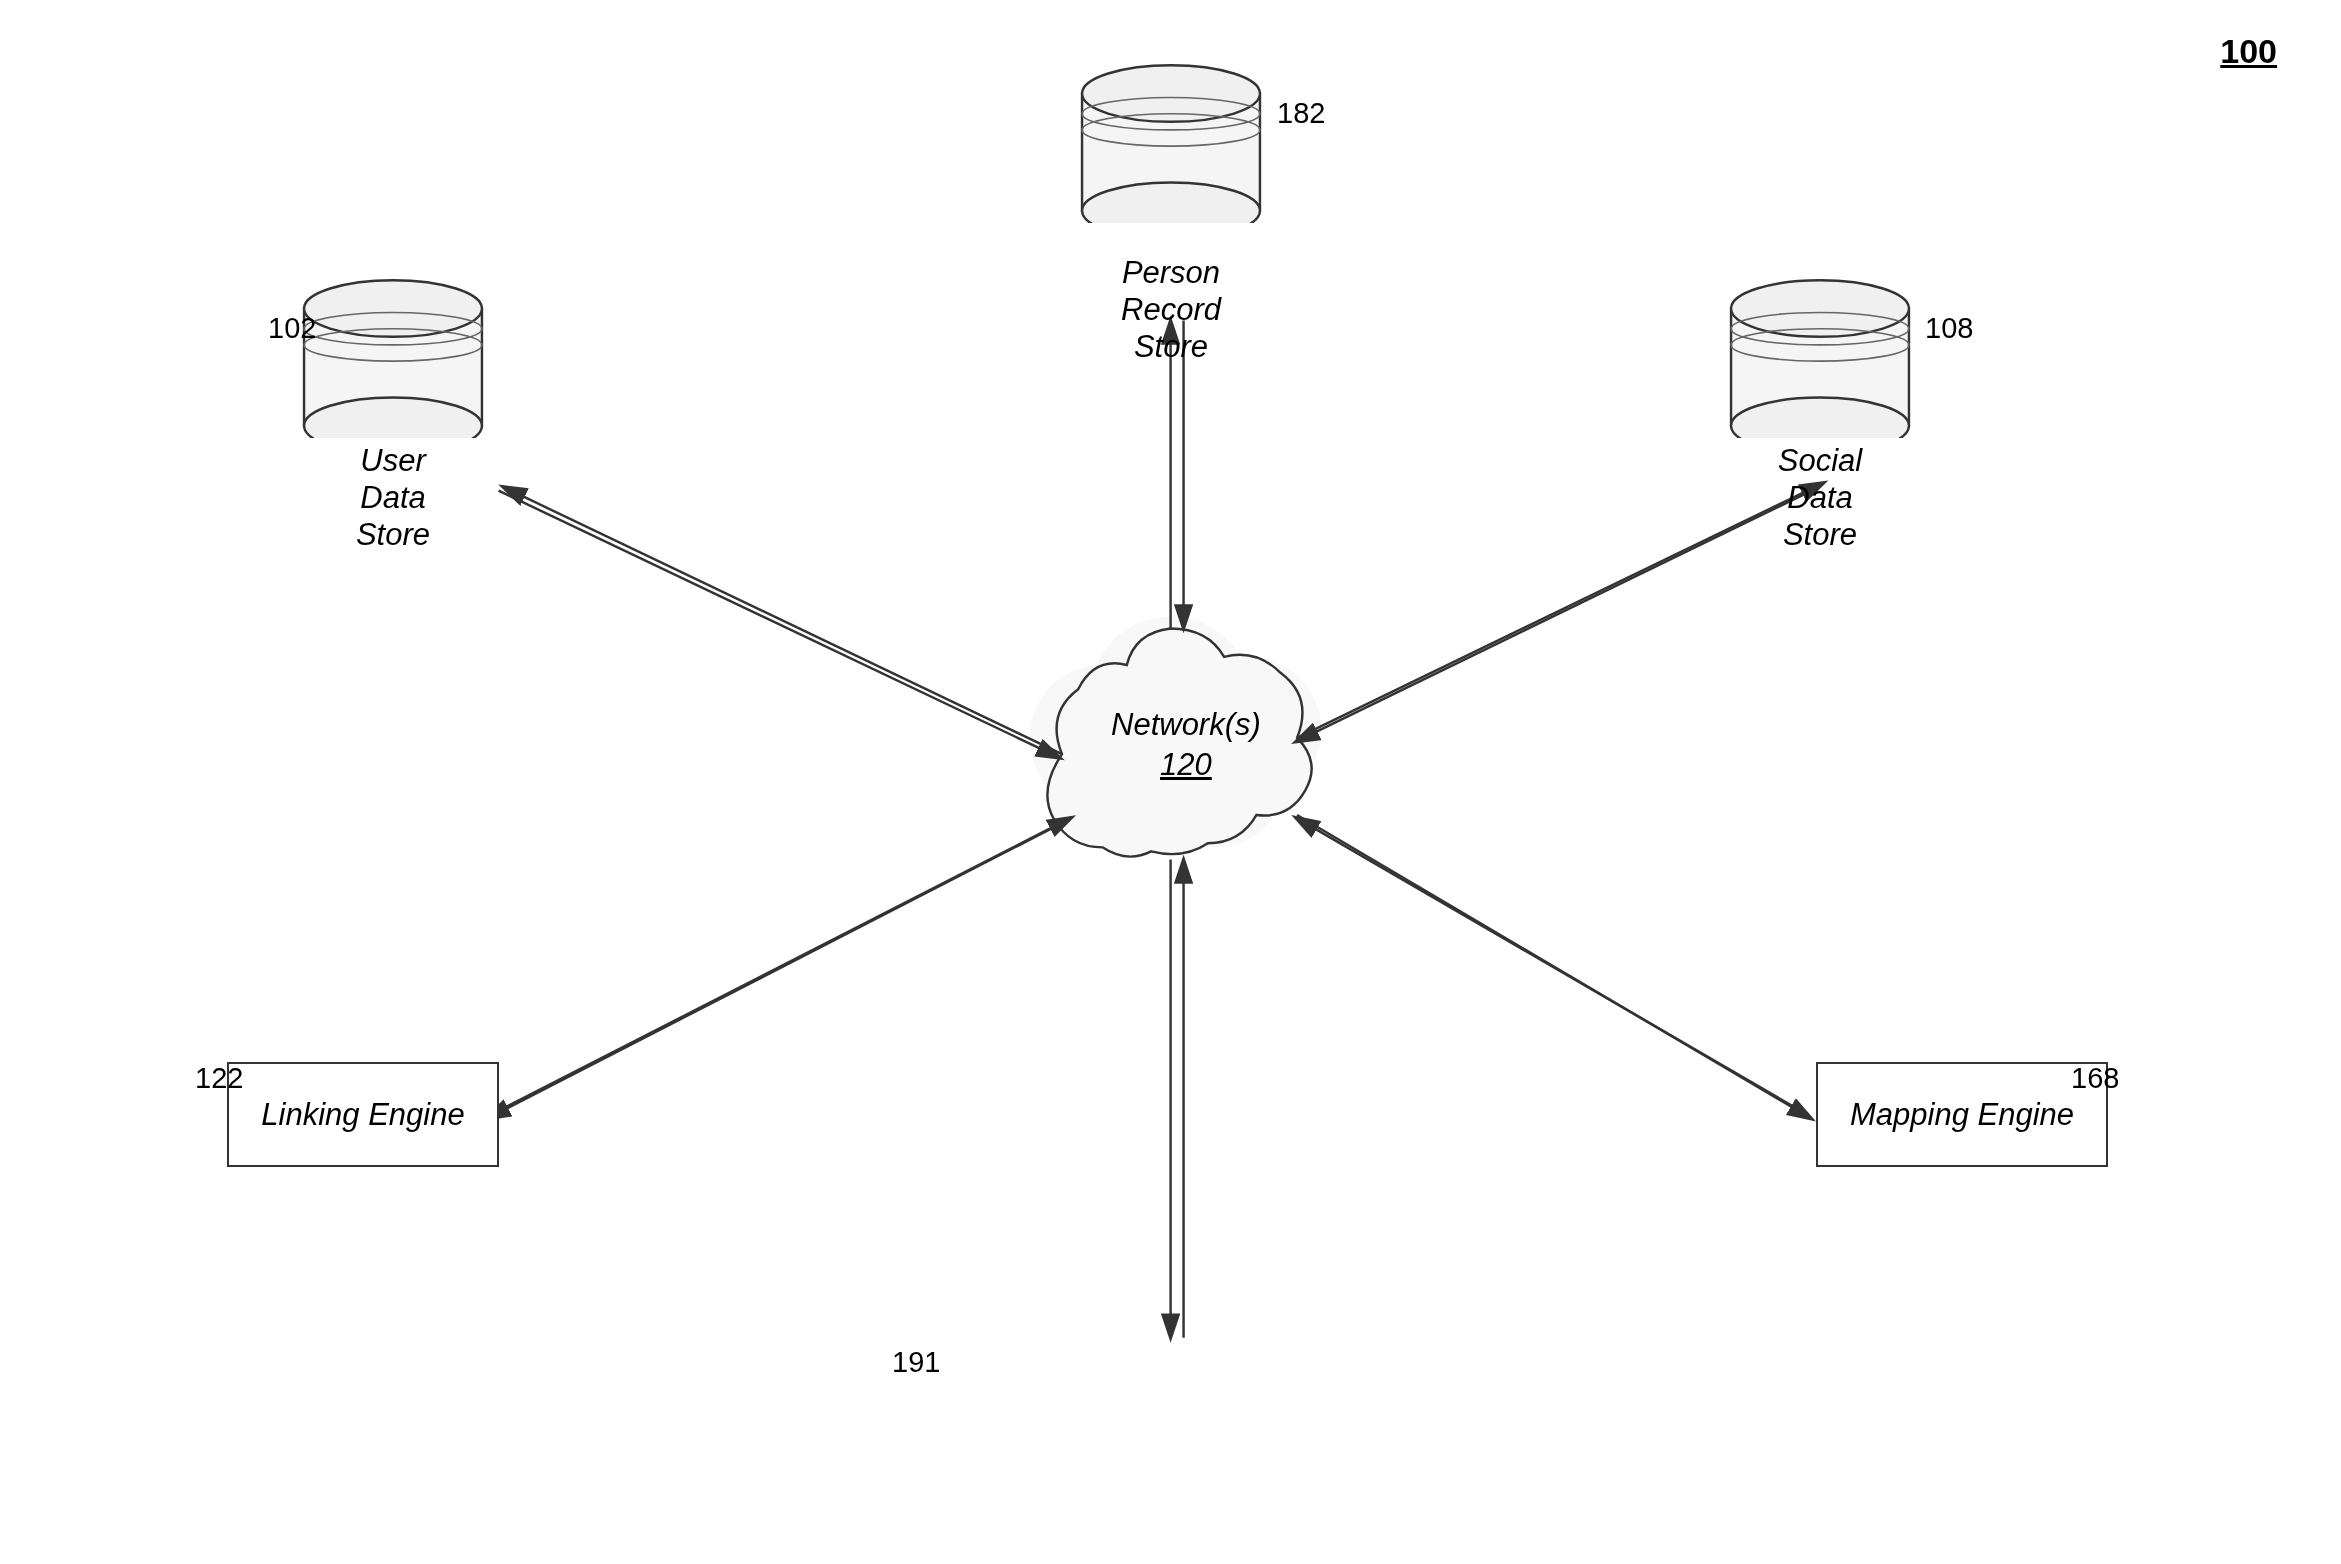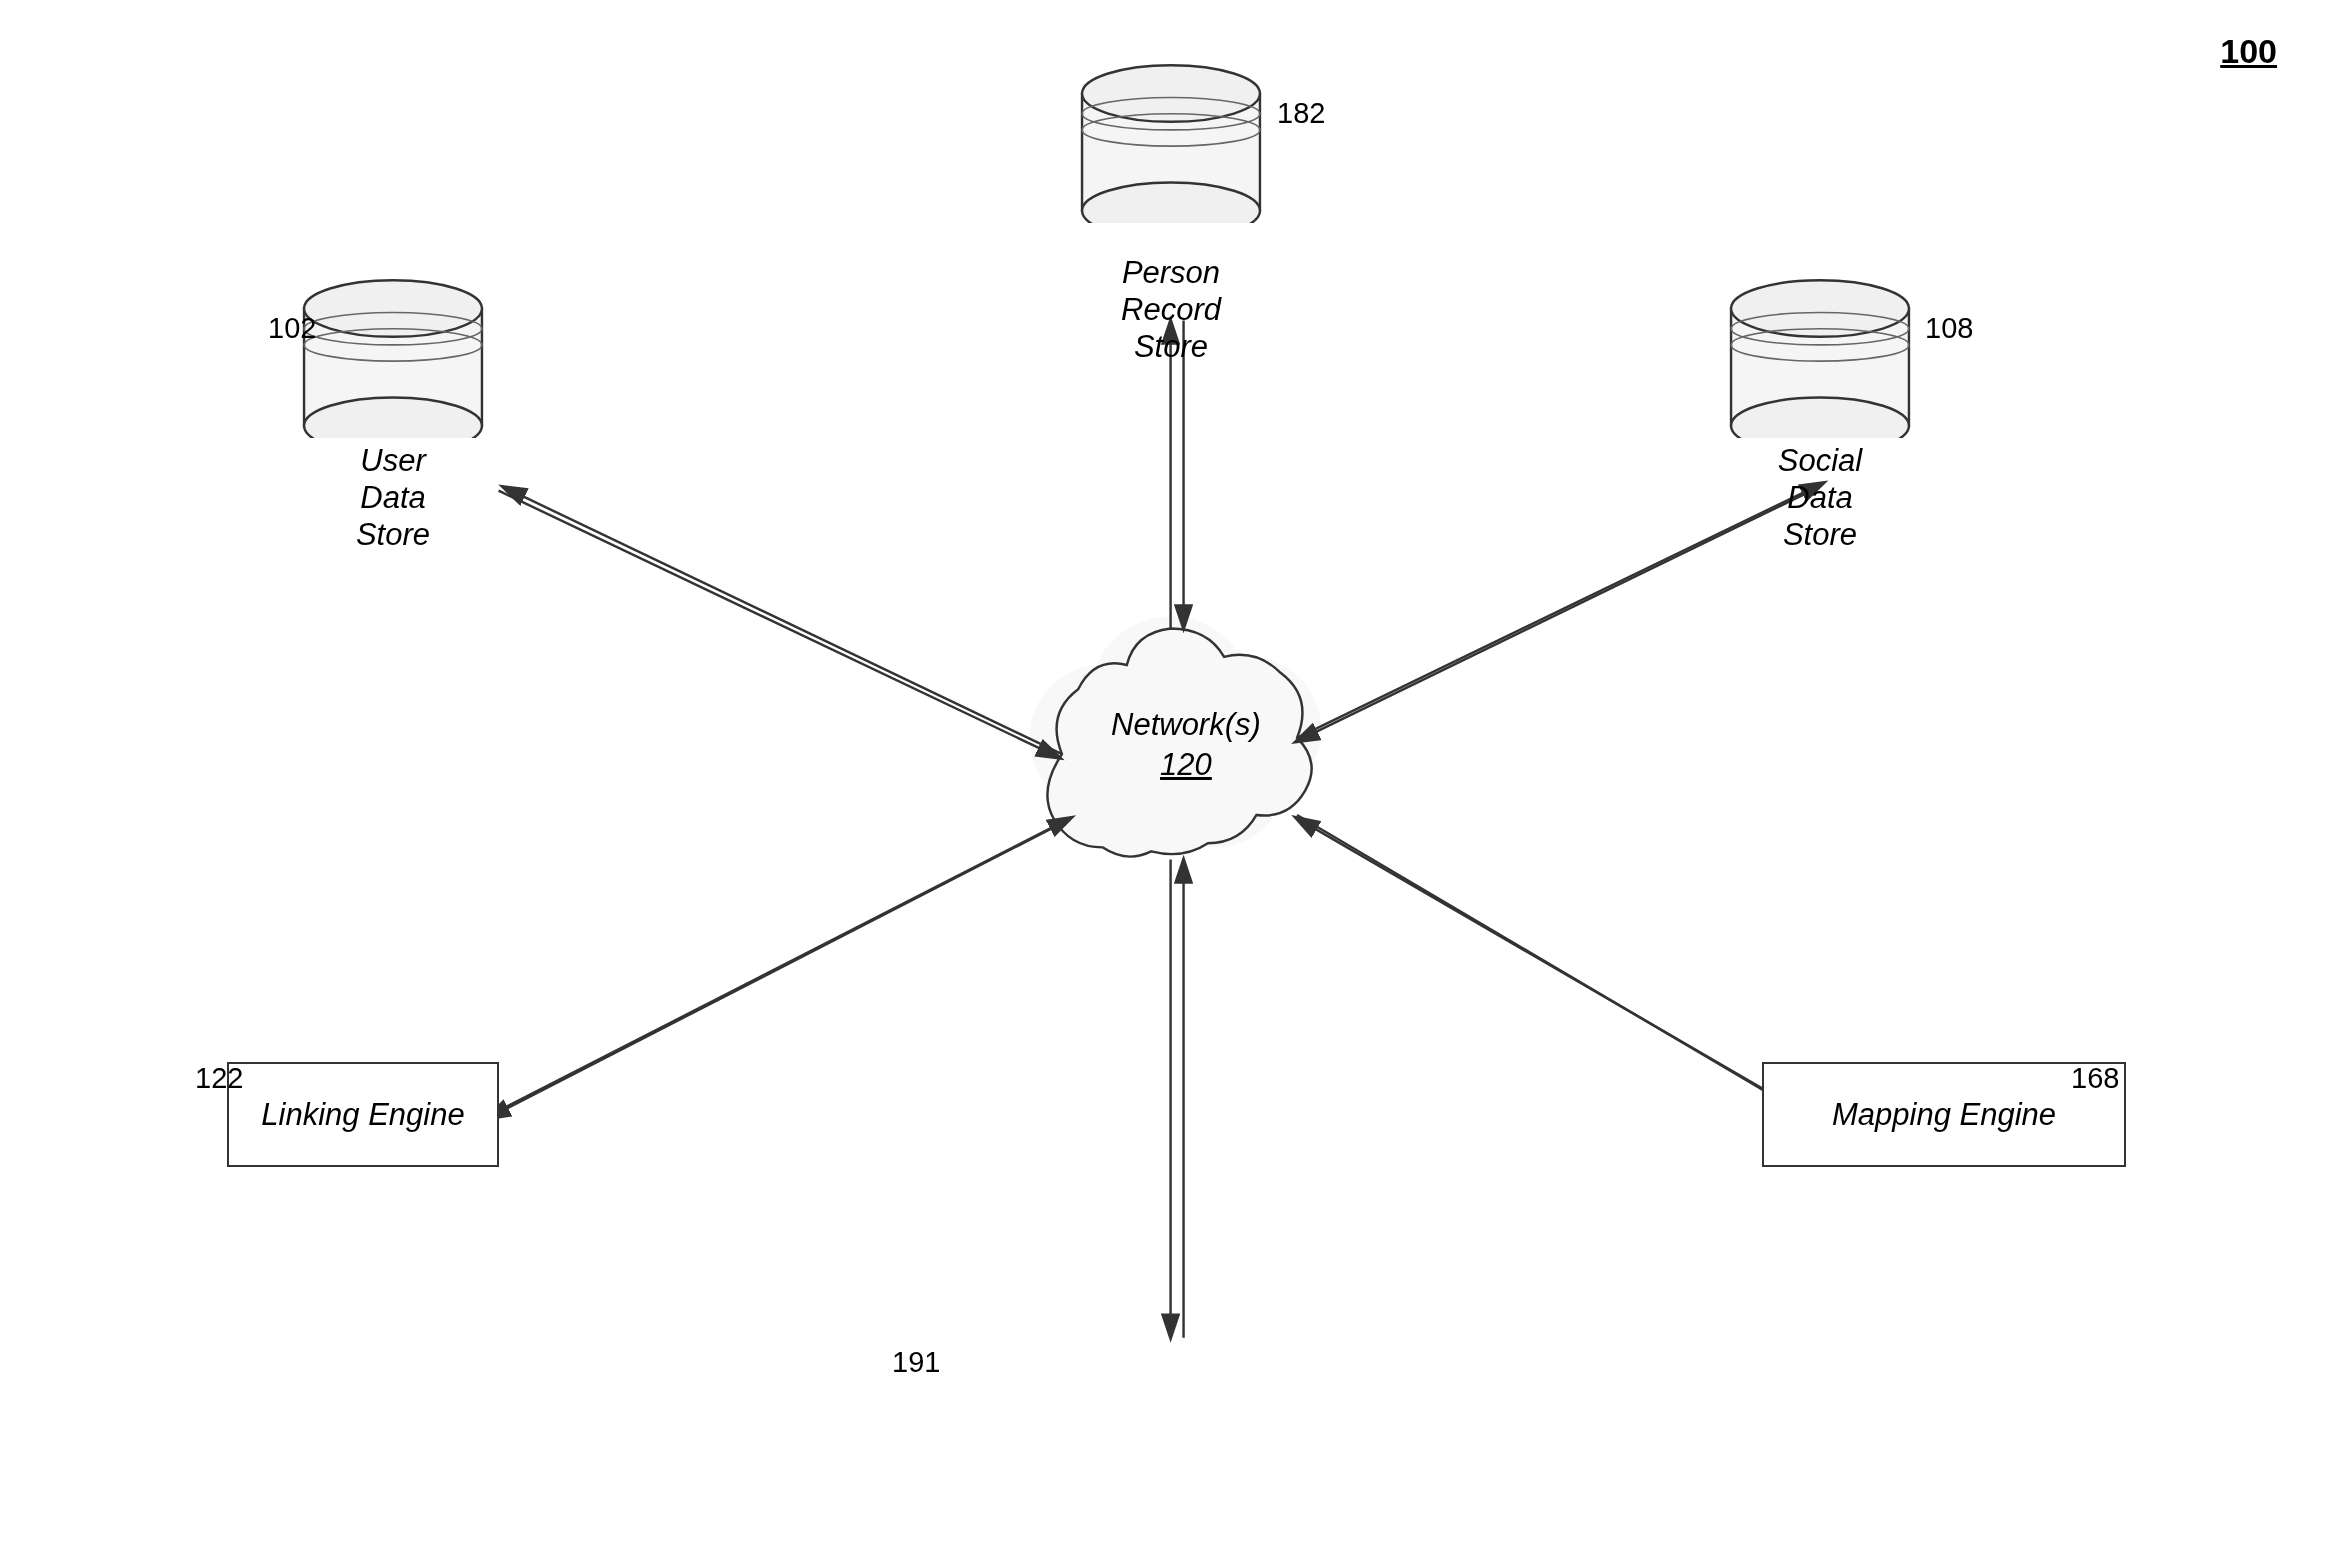--- a/index.html
+++ b/index.html
@@ -217,21 +217,21 @@
       <div style="font-size:31px; font-style:italic; text-decoration:underline;">120</div>
     </div>
   </div>
 
   <div class="box-shape" style="left: 227px; top: 1062px; width: 272px; height: 105px;">
     <span class="box-label">Linking Engine</span>
   </div>
 
   <div class="ref-label" style="left: 195px; top: 1062px;">122</div>
 
-  <div class="box-shape" style="left: 1762px; top: 1062px; width: 364px; height: 105px;">
+  <div class="box-shape" style="left: 1816px; top: 1062px; width: 292px; height: 105px;">
     <span class="box-label">Mapping Engine</span>
   </div>
 
   <div class="ref-label" style="left: 2071px; top: 1062px;">168</div>
 
 
   <div class="ref-label" style="left: 892px; top: 1346px;">191</div>
 
 </div>
 

